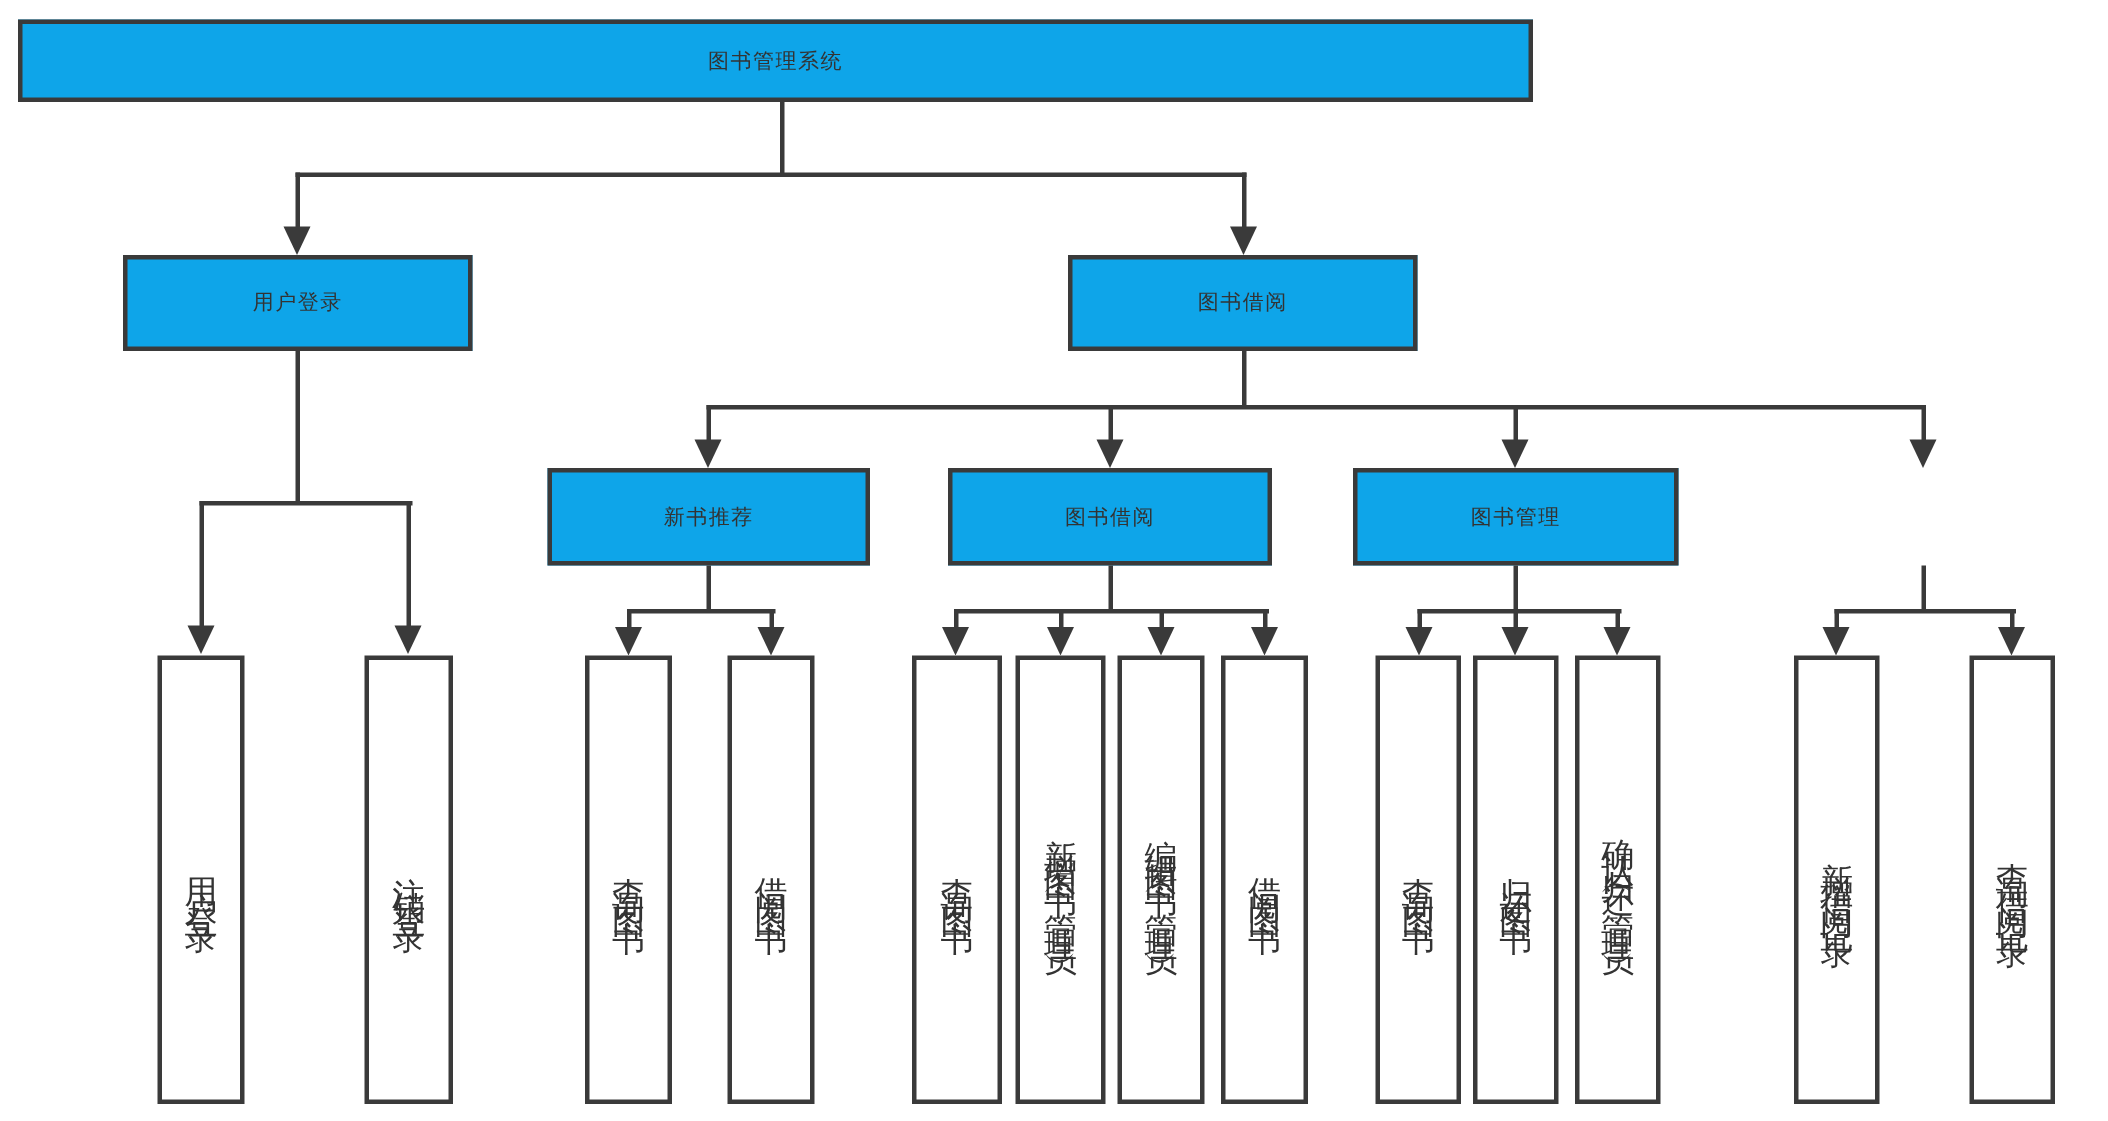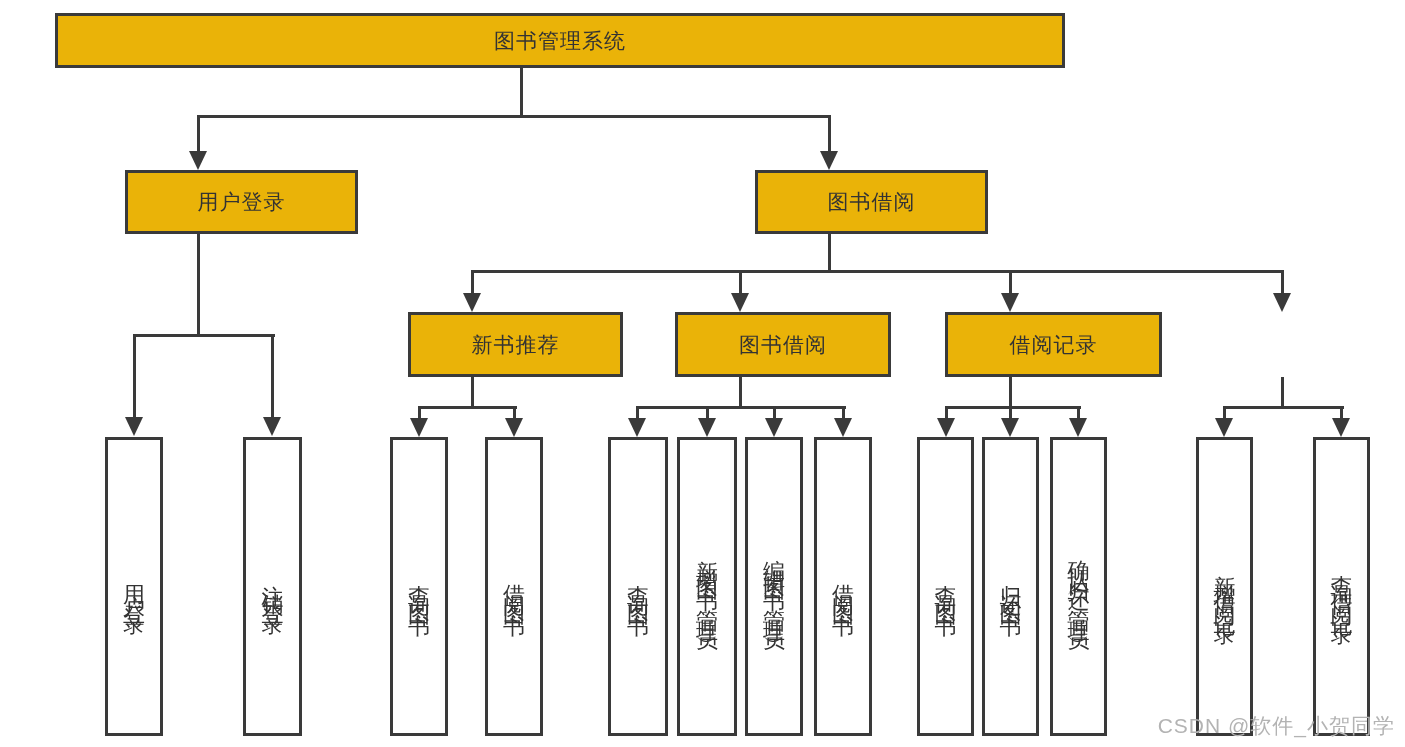--- a/index.html
+++ b/index.html
@@ -14,26 +14,25 @@
     width:1405px;height:747px;
     background:var(--bg);
     font-family:"Liberation Sans", sans-serif;
     color:var(--text);
     overflow:hidden;
   }
   .hbox{
     position:absolute;
     box-sizing:border-box;
     border:3px solid var(--line);
-    background:#eab308;
+    background:#0ea5e9;
     display:flex;align-items:center;justify-content:center;
-    font-size:21px;
+    font-size:14px;
     letter-spacing:1px;
     white-space:nowrap;
-    margin-left:43px;
   }
   .leaf{
     position:absolute;
     top:437px;height:299px;
     box-sizing:border-box;
     border:3px solid var(--line);
     background:#fff;
     display:flex;align-items:center;justify-content:center;
   }
   .leaf span{
@@ -90,21 +89,21 @@
   <div class="ah" style="left:463px;top:293px"></div>
   <div class="vl" style="left:739px;top:270px;height:26px"></div>
   <div class="ah" style="left:731px;top:293px"></div>
   <div class="vl" style="left:1009px;top:270px;height:26px"></div>
   <div class="ah" style="left:1001px;top:293px"></div>
   <div class="vl" style="left:1281px;top:270px;height:26px"></div>
   <div class="ah" style="left:1273px;top:293px"></div>
 
   <div class="hbox" style="left:632px;top:312px;width:216px;height:65px">图书借阅</div>
   <div class="hbox" style="left:365px;top:312px;width:215px;height:65px">新书推荐</div>
-  <div class="hbox" style="left:902px;top:312px;width:217px;height:65px">借阅记录</div>
+  <div class="hbox" style="left:902px;top:312px;width:217px;height:65px">图书管理</div>
 
   <div class="vl" style="left:471px;top:377px;height:31px"></div>
   <div class="hl" style="left:418px;top:406px;width:99px"></div>
   <div class="vl" style="left:418px;top:406px;height:16px"></div>
   <div class="ah" style="left:410px;top:418px"></div>
   <div class="vl" style="left:513px;top:406px;height:16px"></div>
   <div class="ah" style="left:505px;top:418px"></div>
 
   <div class="vl" style="left:739px;top:377px;height:31px"></div>
   <div class="hl" style="left:636px;top:406px;width:210px"></div>
@@ -170,15 +169,14 @@
     <span>确认归还（管理员）</span>
   </div>
 
   <div class="leaf" style="left:1196px;width:57px">
     <span>新增借阅记录</span>
   </div>
   <div class="leaf" style="left:1313px;width:57px">
     <span>查询借阅记录</span>
   </div>
 
-  <div id="watermark">CSDN @软件_小贺同学</div>
 
 </div>
 
 </body></html>

